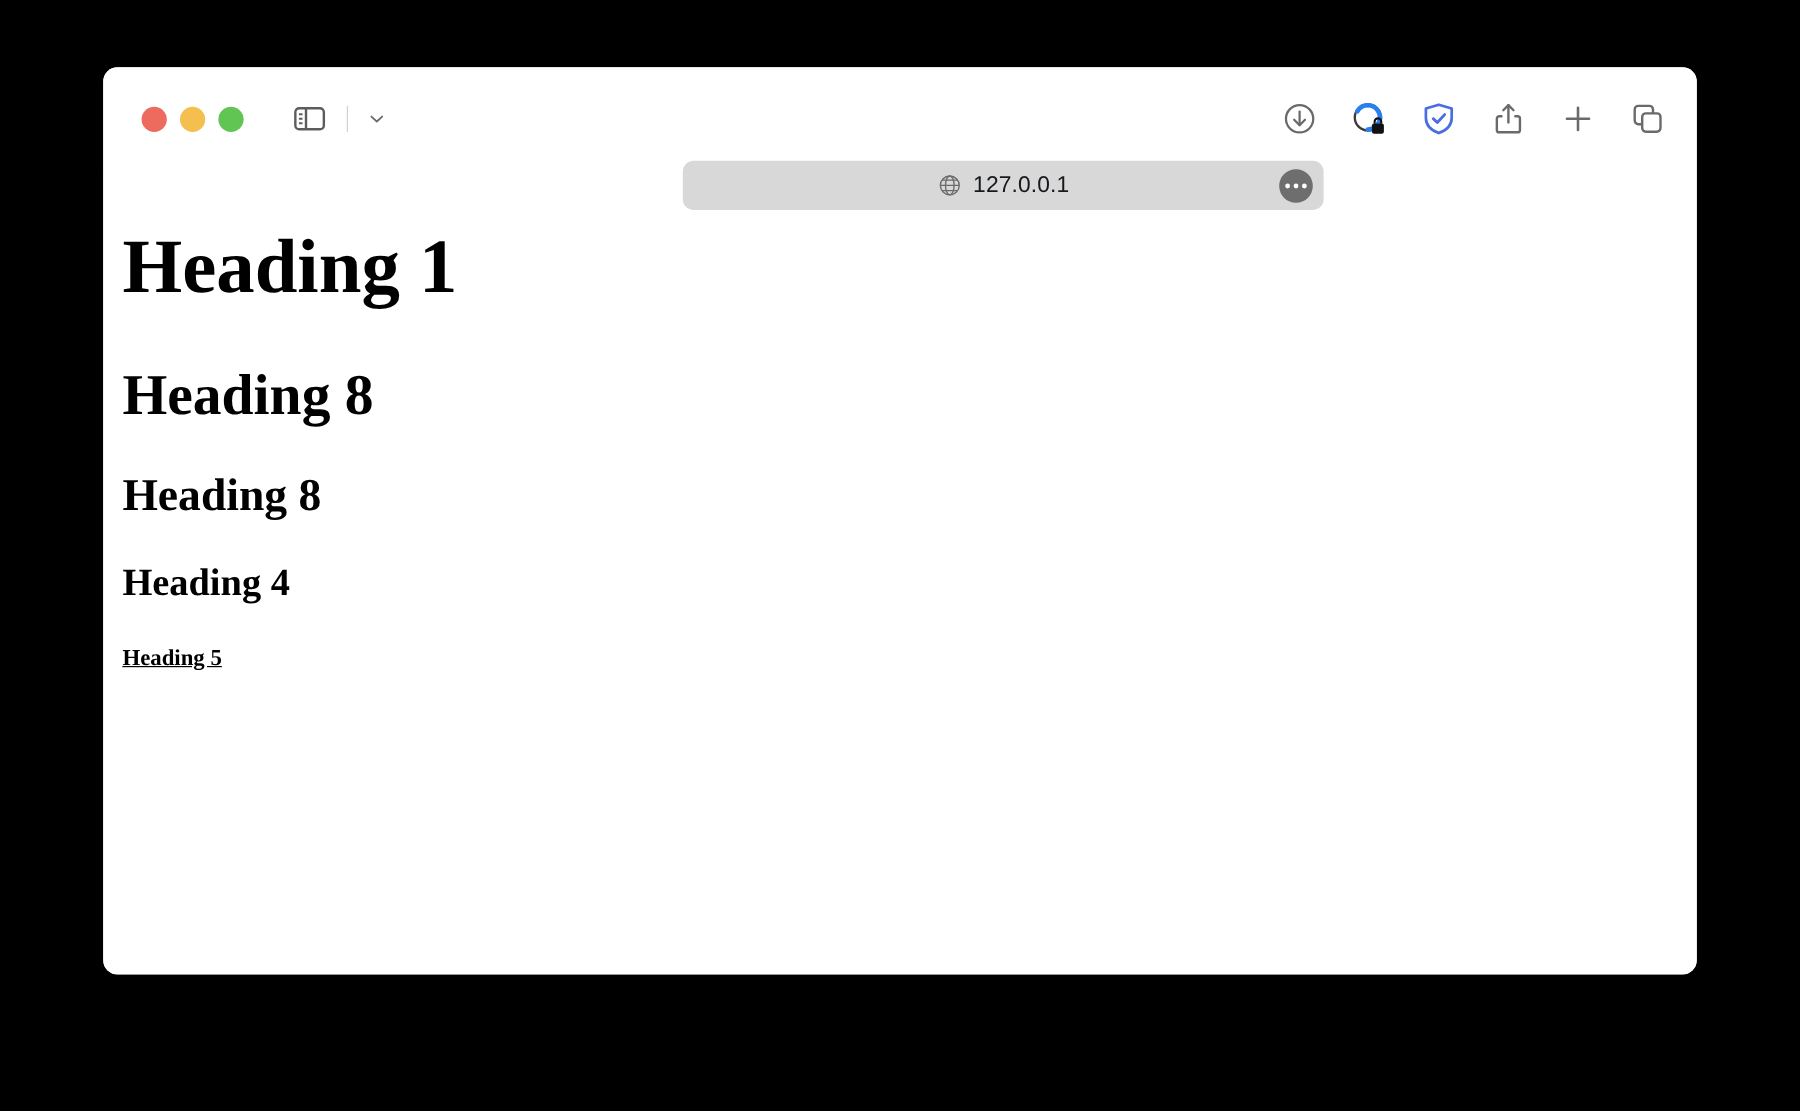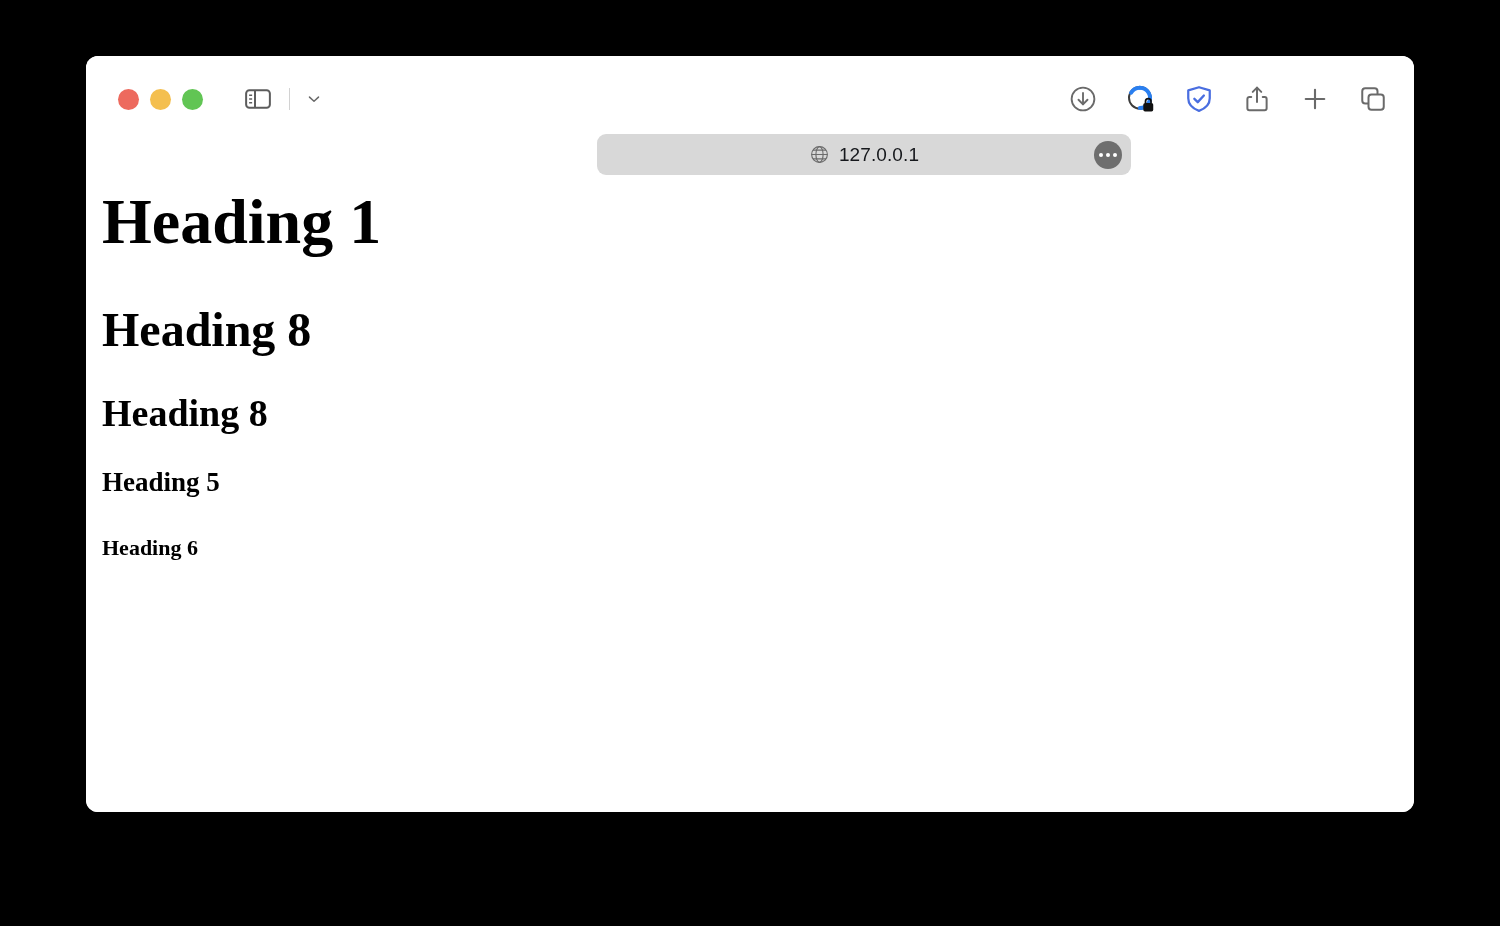--- a/index.html
+++ b/index.html
@@ -85,21 +85,20 @@
     left: 483px;
     top: 78px;
     width: 534px;
     height: 41px;
     background: #d8d8d8;
     border-radius: 9px;
     display: flex;
     align-items: center;
     justify-content: center;
     box-sizing: border-box;
-    margin-left: 28px;
   }
   .addr-inner {
     display: flex;
     align-items: center;
     gap: 9px;
   }
   .globe-icon { width: 21px; height: 21px; display: block; }
   .addr-text {
     font-family: "Liberation Sans", sans-serif;
     font-size: 19px;
@@ -165,21 +164,21 @@
   }
   .doc h1, .doc h2, .doc h3,
   .doc h4, .doc h5, .doc h6 {
     font-weight: bold;
     margin-left: 0;
   }
   .doc h1 { font-size: 64px;  margin: 43px 0 43px 0; }
   .doc h2 { font-size: 48px;  margin: 0 0 34px 0; }
   .doc h3 { font-size: 38px;  margin: 0 0 32px 0; }
   .doc h4 { font-size: 32px;  margin: 0 0 34px 0; }
-  .doc h5 { font-size: 27px;  margin: 0 0 37px 0; }
+  .doc h5 { font-size: 19px;  margin: 0 0 37px 0; text-decoration: underline; }
   .doc h6 { font-size: 22px;  margin: 0 0 20px 0; }
 </style>
 </head>
 <body>
 
 <div class="browser-window">
 
   <div class="toolbar">
 
     <div class="traffic-lights">
@@ -277,18 +276,18 @@
       </button>
 
     </div>
   </div>
 
   <div class="page-content">
     <div class="doc">
       <h1>Heading 1</h1>
       <h2>Heading 8</h2>
       <h3>Heading 8</h3>
+      <h4>Heading 4</h4>
       <h5>Heading 5</h5>
-      <h6>Heading 6</h6>
     </div>
   </div>
 
 </div>
 
 </body></html>

